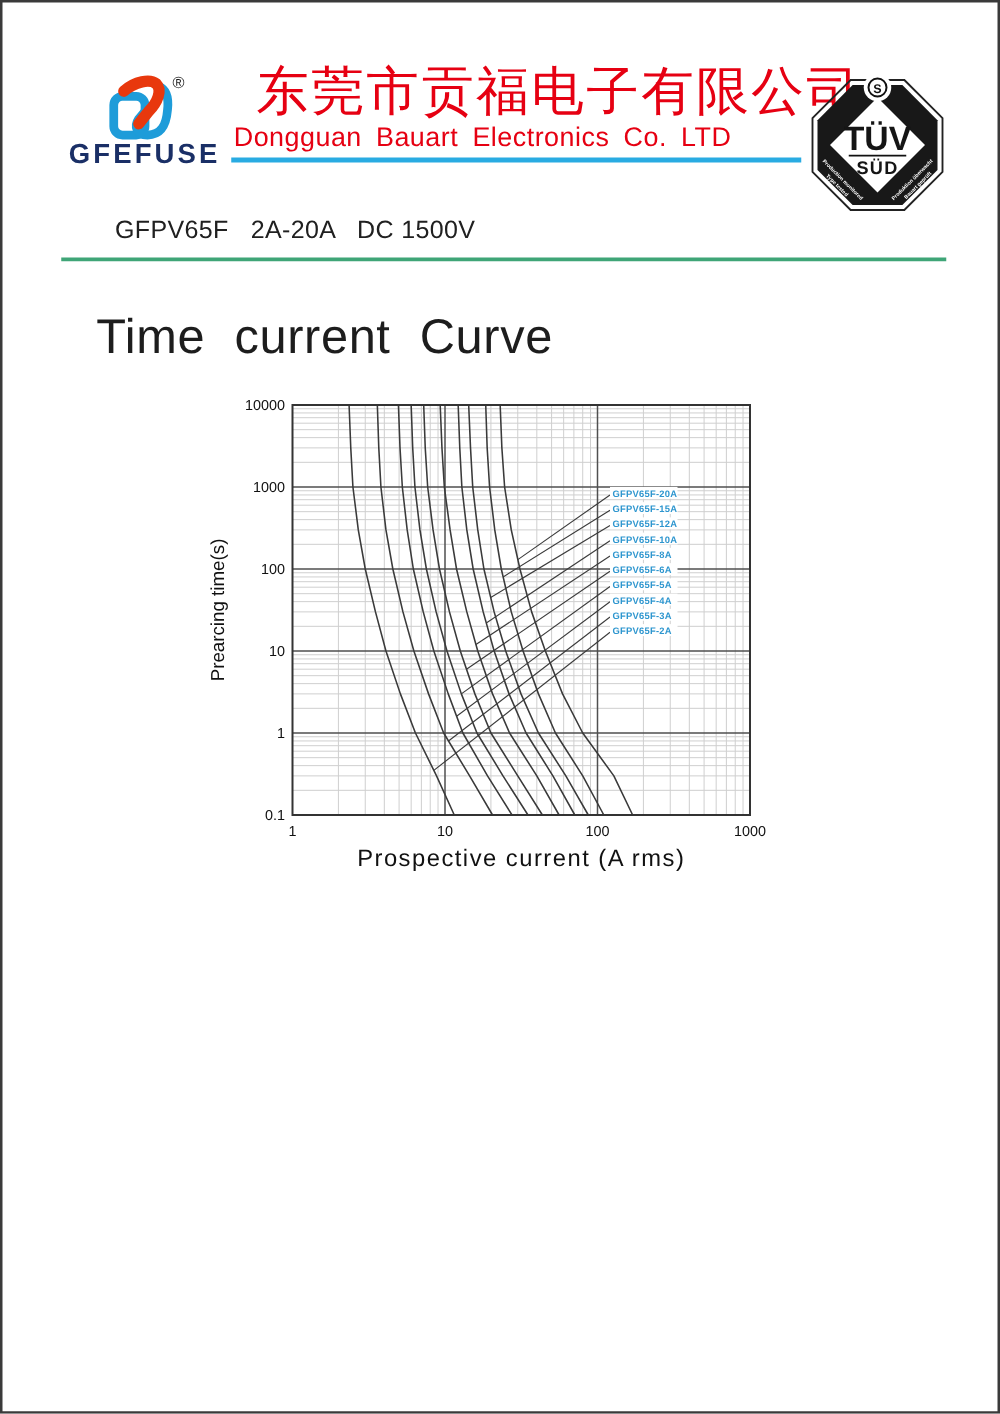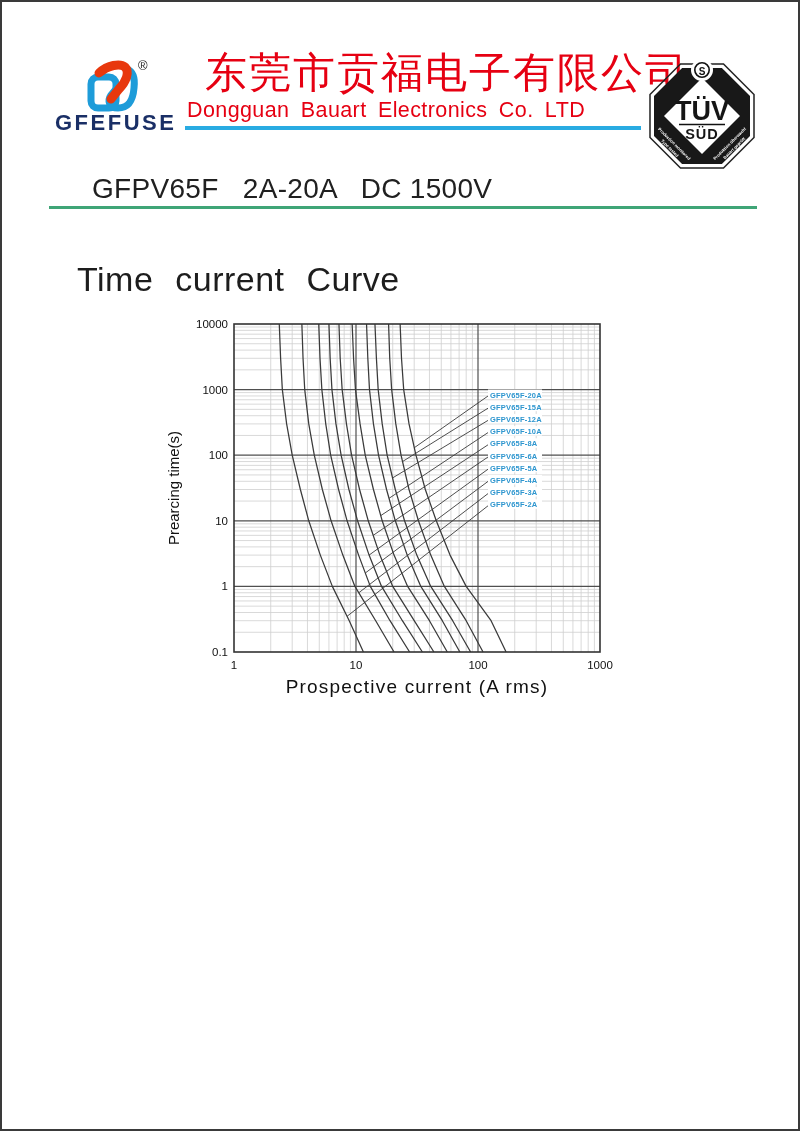--- a/index.html
+++ b/index.html
@@ -16,27 +16,27 @@
   .company-cn{
     left:183px;top:48px;font-size:42px;letter-spacing:2px;
     color:#e60012;line-height:1.1;white-space:nowrap;margin-left:20px;
   }
   .company-en{
     left:185px;top:96px;font-size:21.5px;color:#e60012;
     letter-spacing:0.4px;word-spacing:5px;white-space:nowrap;
   }
   .blue-rule{left:183px;top:124px;width:456px;height:4px;background:#29abe2;}
   .product-heading{
-    left:90px;top:171px;font-size:28px;color:#202020;
+    left:90px;top:171px;font-size:20px;color:#202020;
     letter-spacing:0.3px;white-space:pre;
   }
   .green-rule{left:47px;top:204px;width:708px;height:3px;background:#3fa577;}
   .section-title{
-    left:75px;top:246px;font-size:34px;color:#1d1d1d;word-spacing:12px;
-    letter-spacing:0.5px;white-space:nowrap;margin-top:12px;
+    left:75px;top:246px;font-size:39px;color:#1d1d1d;word-spacing:12px;
+    letter-spacing:0.5px;white-space:nowrap;
   }
   svg text{font-family:"Liberation Sans",sans-serif;}
 </style>
 </head>
 <body>
 
 <div class="page">
 
   <svg class="abs" style="left:82px;top:55px;" width="70" height="58" viewBox="0 0 70 58">
     <rect x="7" y="20" width="25" height="31" rx="7" fill="none" stroke="#1e9cd9" stroke-width="7"></rect>

